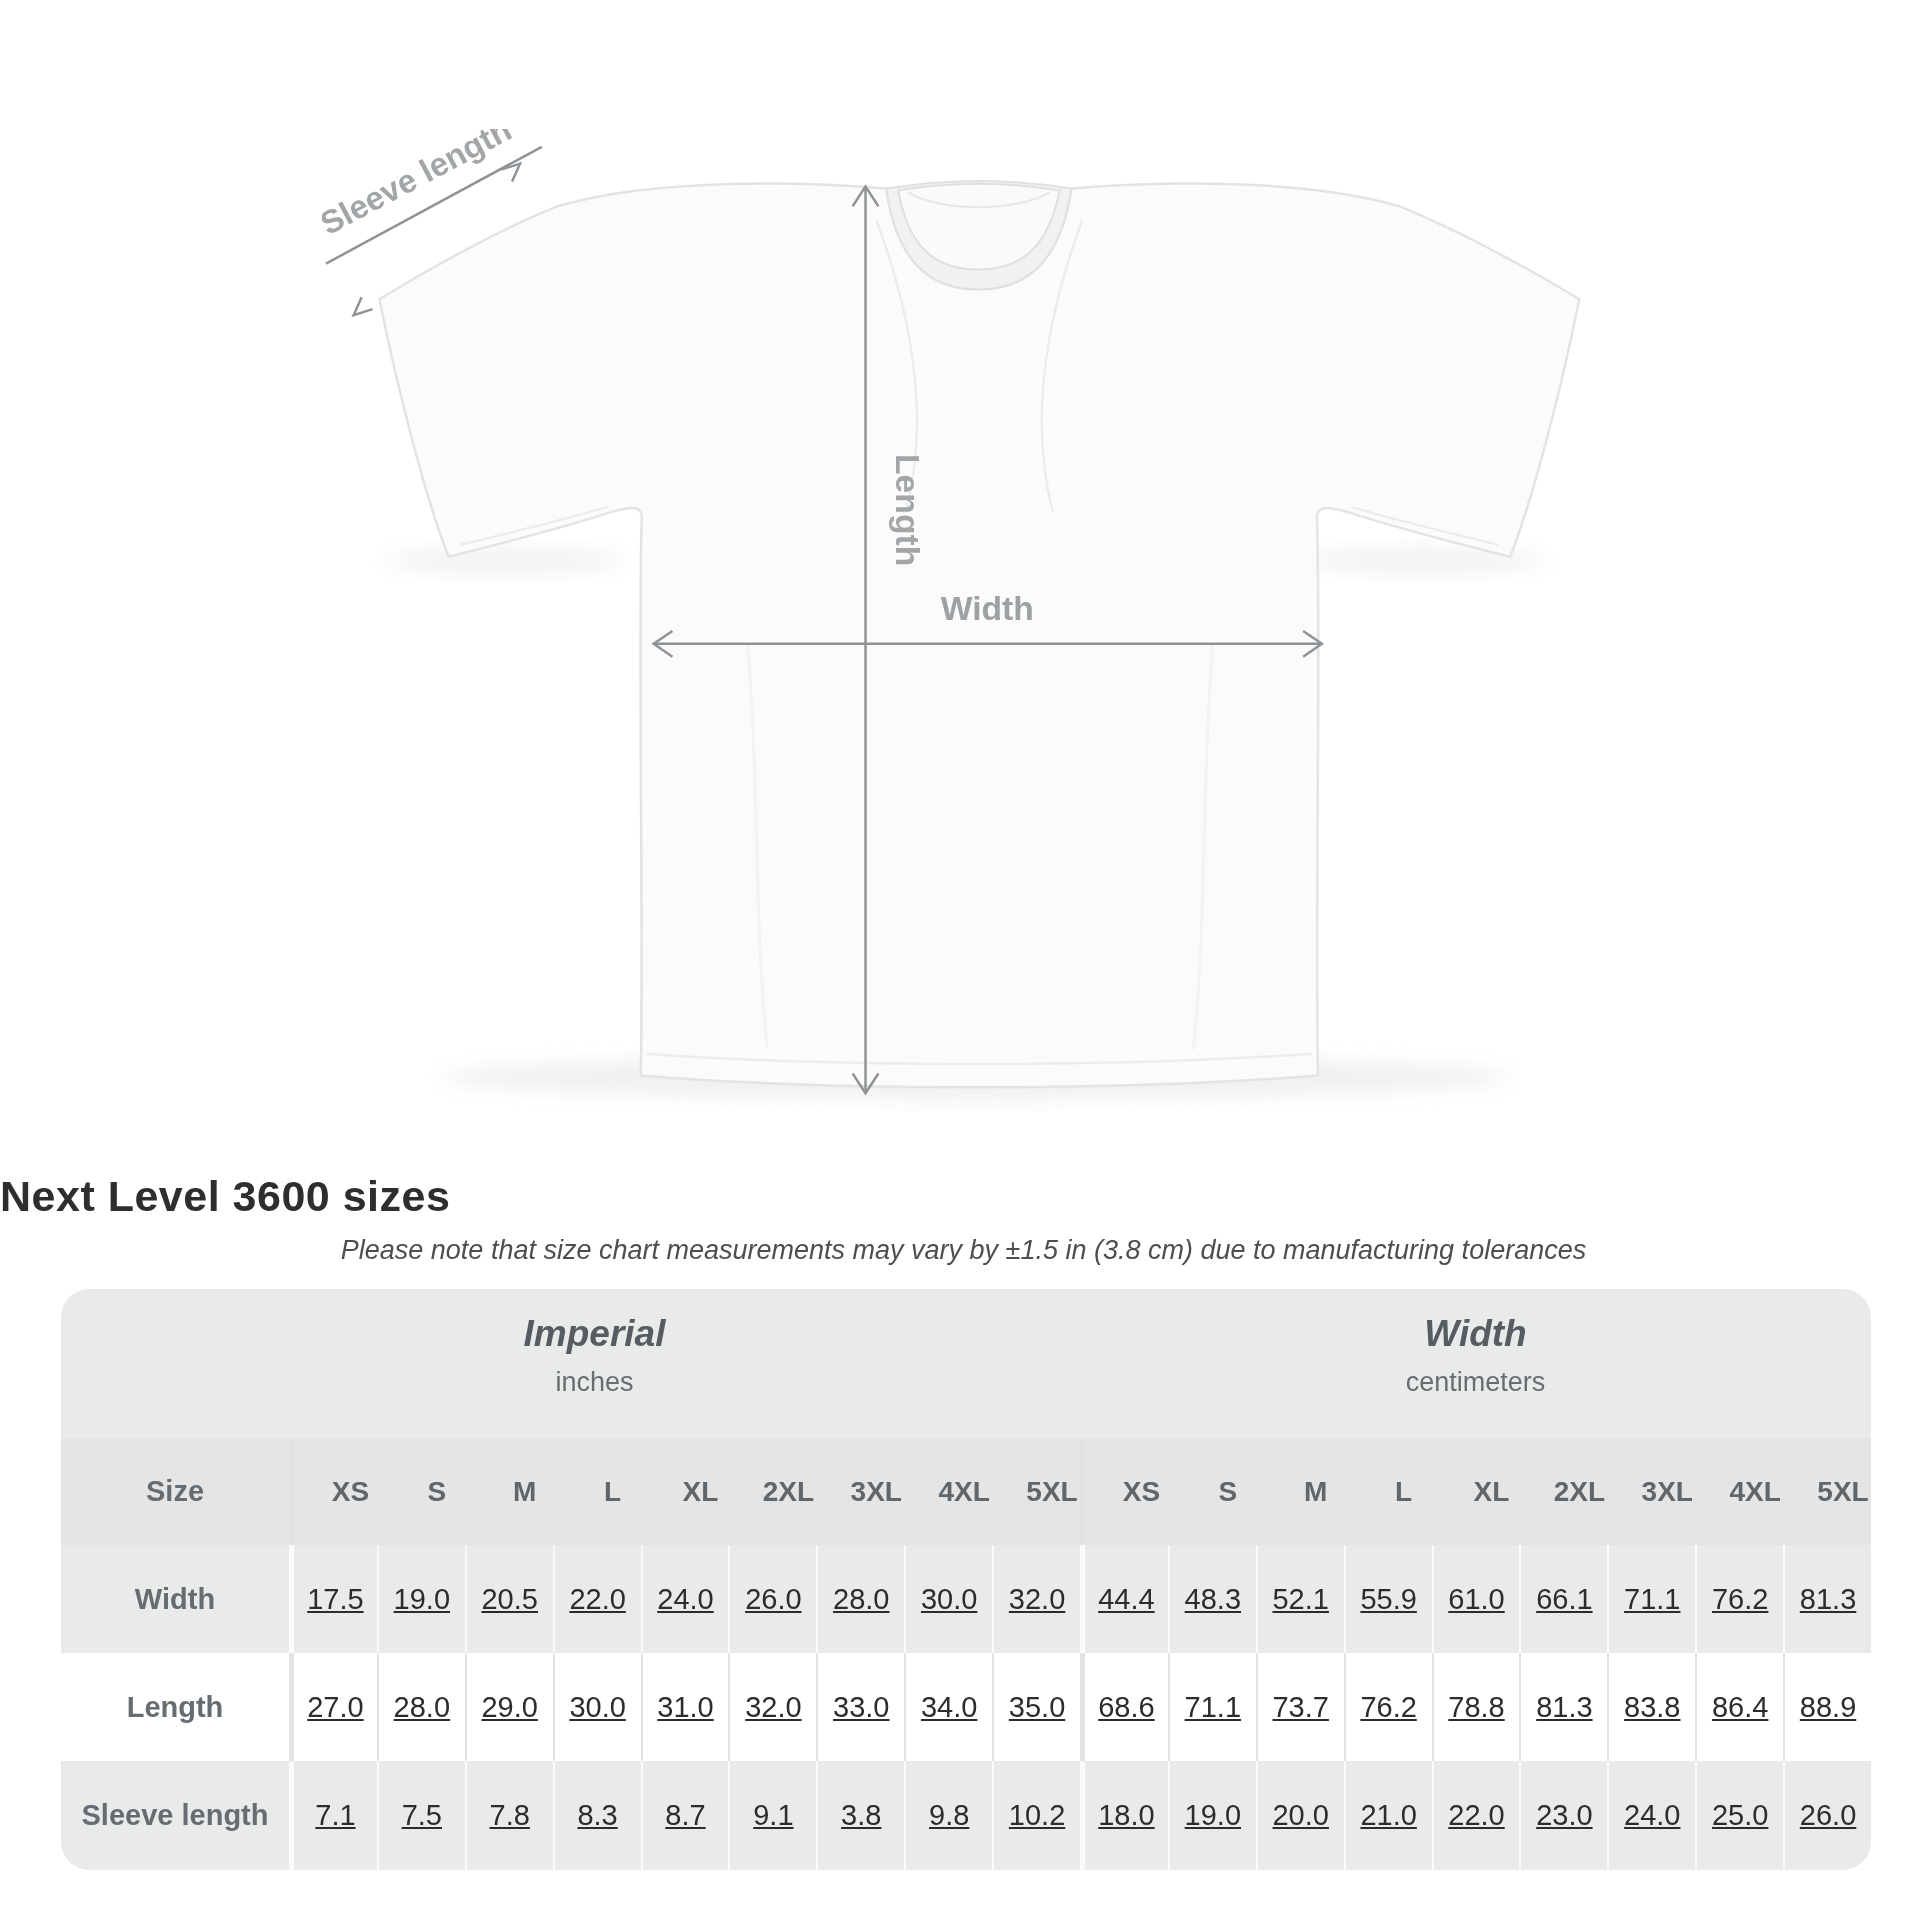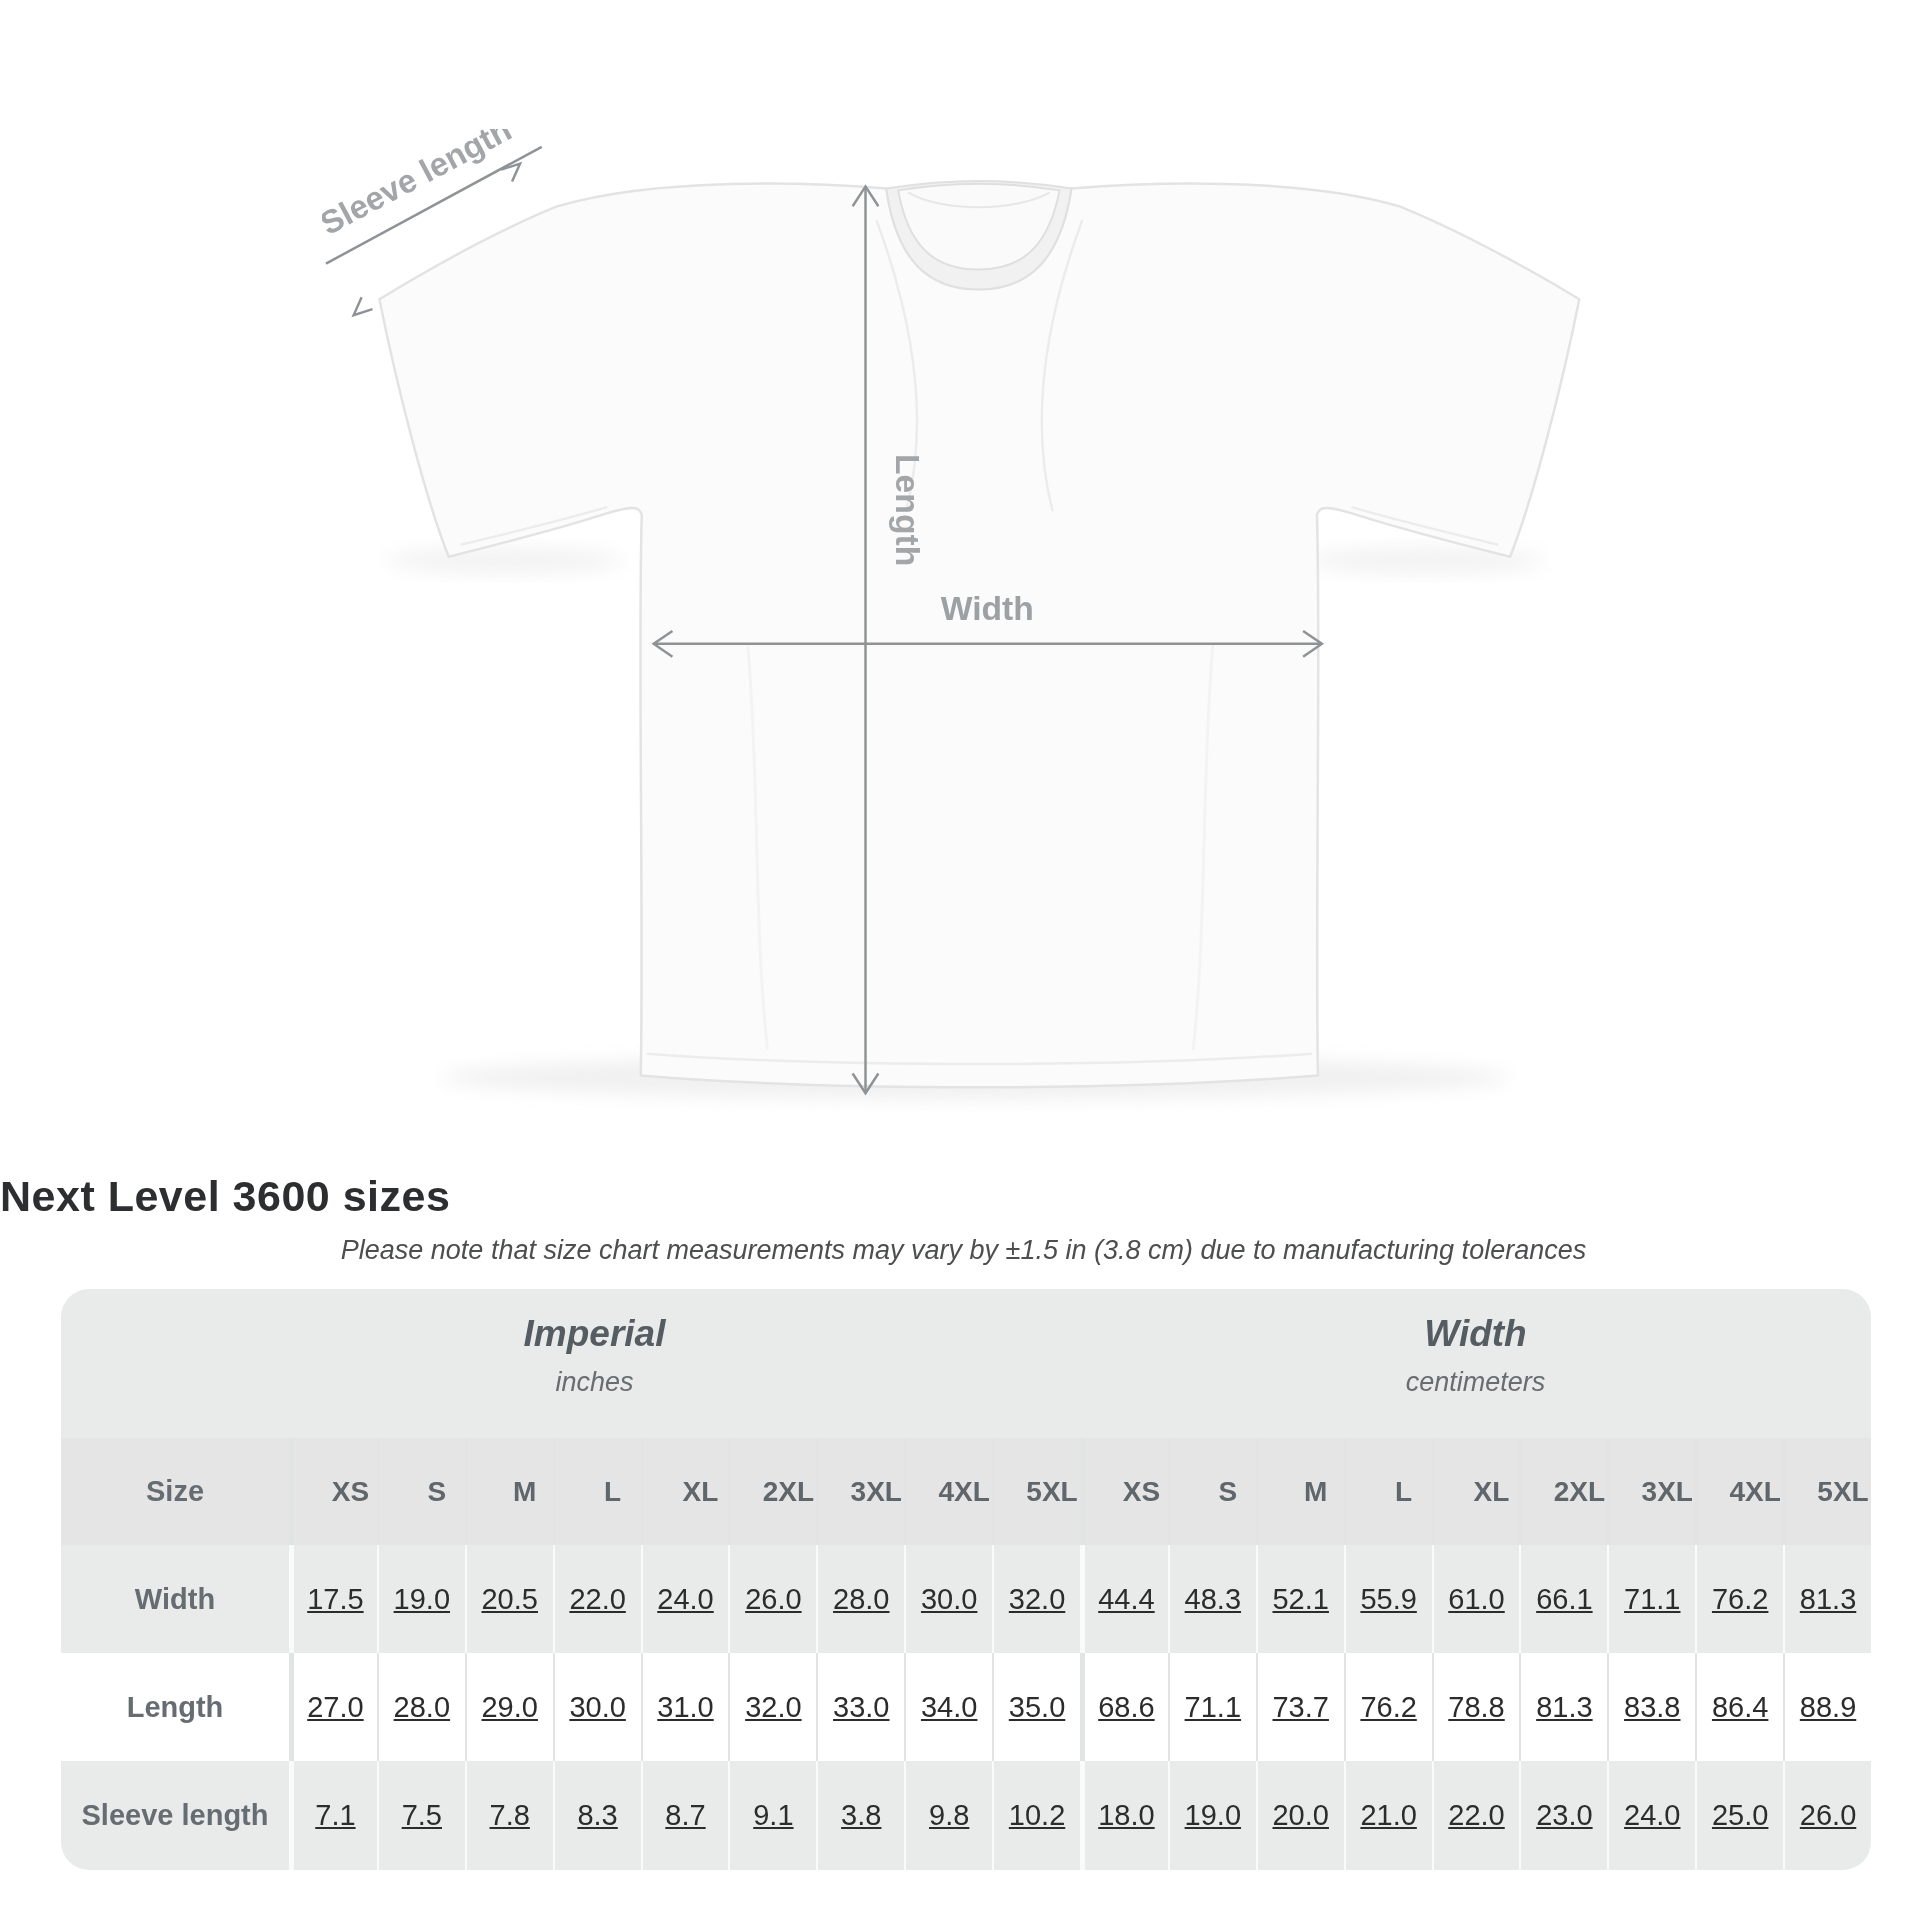--- a/index.html
+++ b/index.html
@@ -19,21 +19,21 @@
   .header-row{height:107px;background:#e5e5e5;--sep:#e2e3e3;}
   .data-row{height:108px;}
   .data-row.white{background:#ffffff;--sep:#e2e3e3;}
   .data-row.gray{background:#e9eaea;--sep:#f9fafa;}
   .data-row.gray:last-child{height:109px;}
 
   .unit-cell{display:flex;flex-direction:column;align-items:center;justify-content:flex-start;padding-top:24px;}
   .unit-cell.imperial{grid-column:1/11;padding-left:48px;}
   .unit-cell.metric{grid-column:11/20;}
   .unit-name{font-size:37px;font-weight:bold;font-style:italic;color:#565d62;}
-  .unit-sub{font-size:27px;font-style:italic;color:#676d71;margin-top:12px;}
+  .unit-sub{font-size:27px;color:#676d71;margin-top:12px;}
 
   .cell{display:flex;align-items:center;justify-content:center;}
   .cell.label{font-size:29px;font-weight:bold;color:#666d72;}
   .cell.head{font-size:28px;font-weight:bold;color:#5f666c;padding-left:30px;}
   .cell.num{font-size:29px;color:#2c2c2c;text-decoration:underline;}
   .cgroup{display:contents;}
   .cgroup .cell{border-left:2px solid var(--sep);}
   .cgroup .cell:first-child{border-left-width:5px;}
 </style>
 </head>

